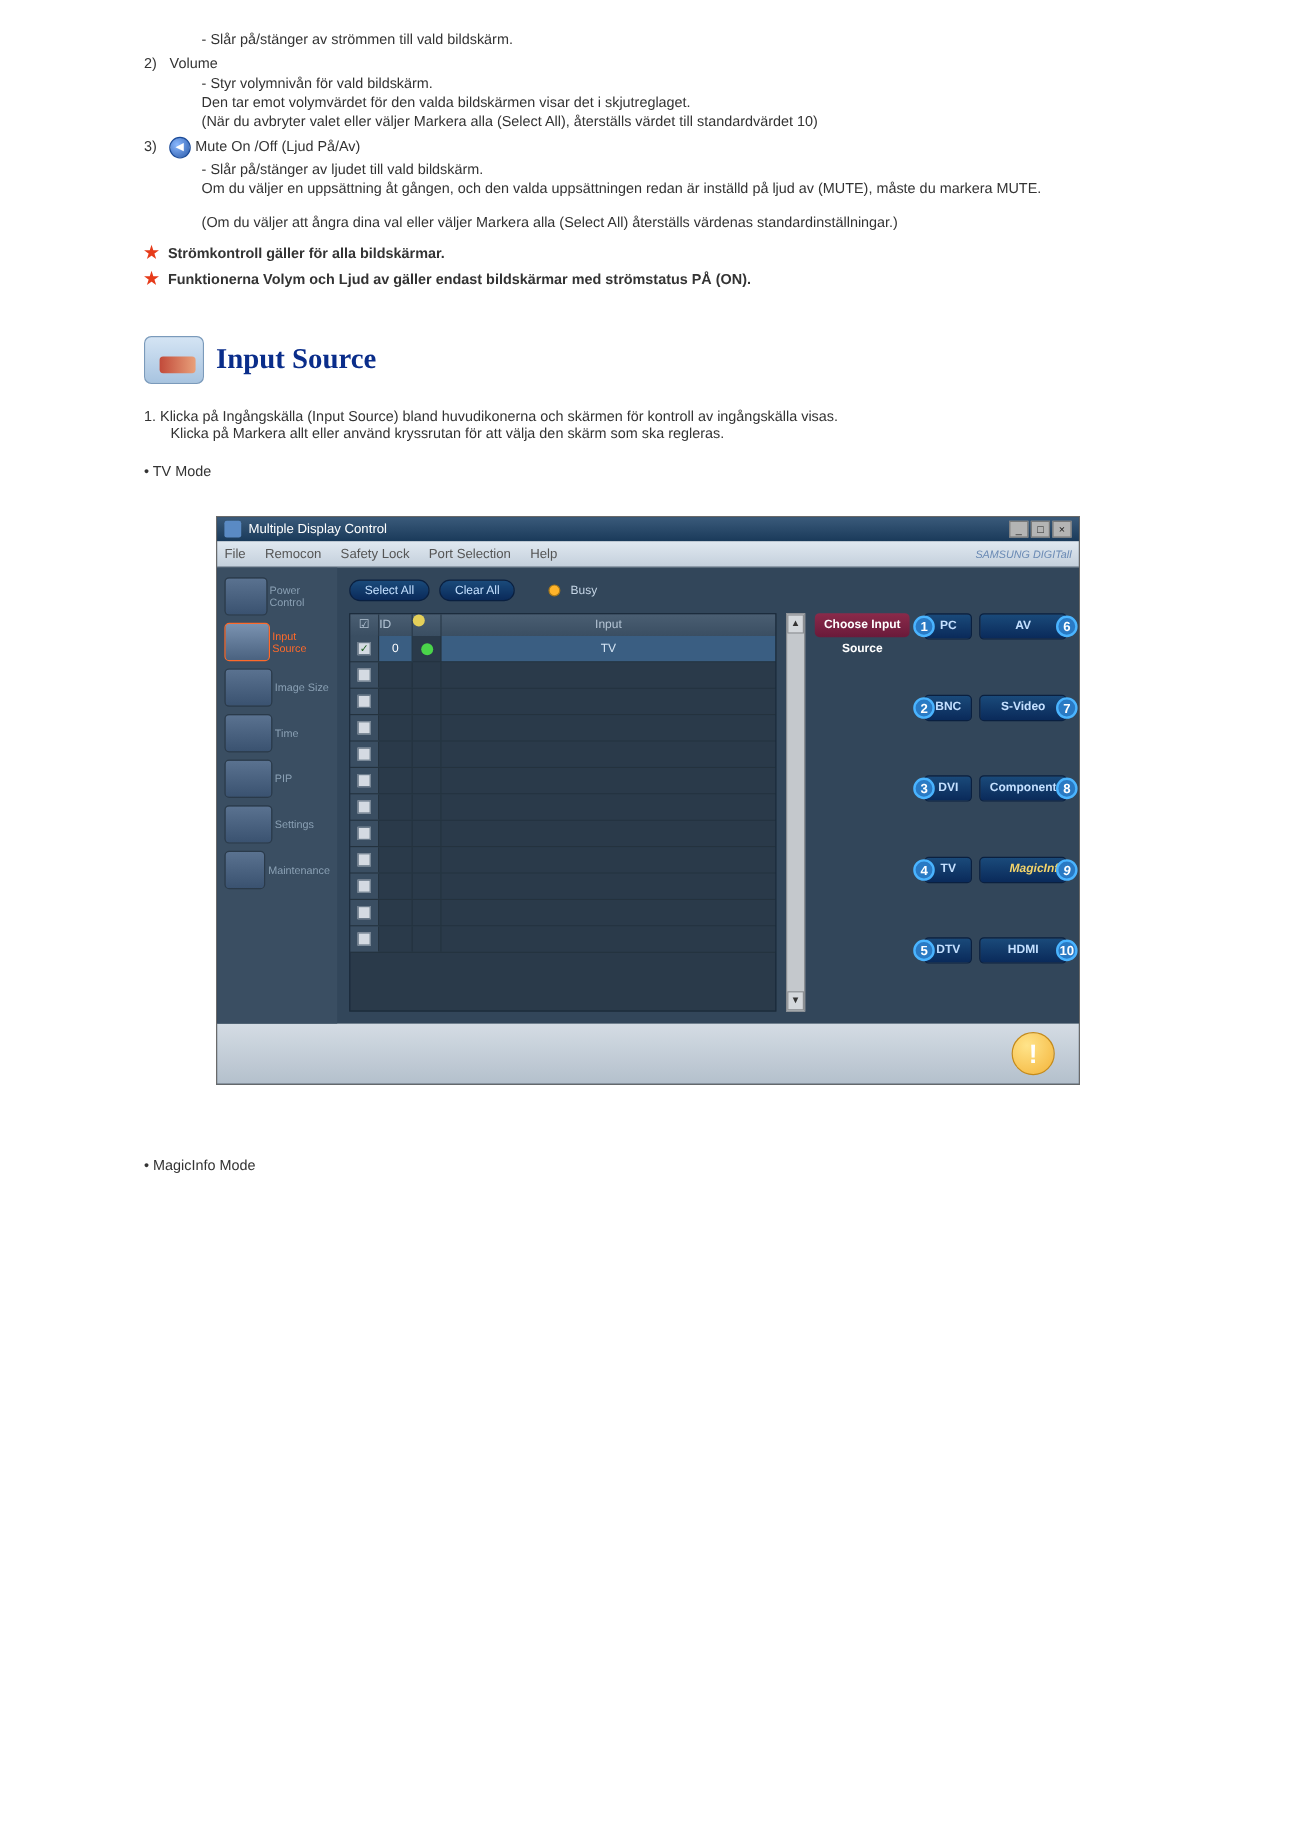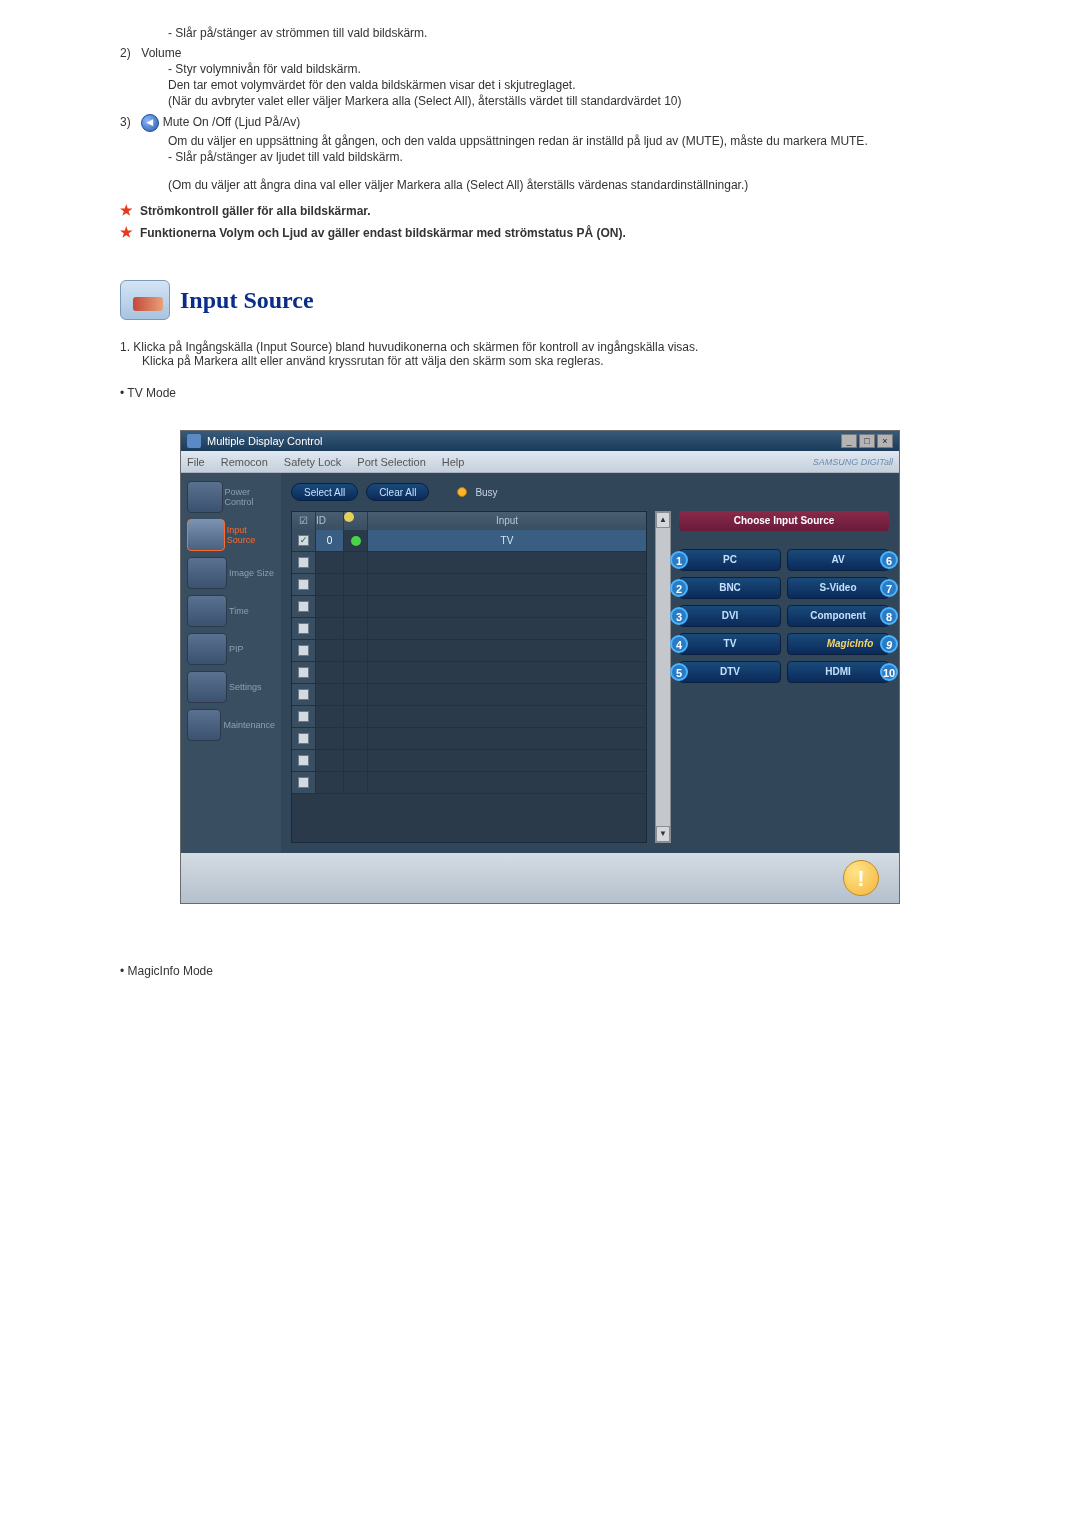--- a/index.html
+++ b/index.html
@@ -221,21 +221,21 @@
       background: #c4c8cc;
       border: 1px solid #8a8e92;
       display: flex;
       flex-direction: column;
     }
     .sb-arrow { height: 16px; background: #d4d8dc; border: 1px solid #8a8e92; font-size: 8px; text-align: center; line-height: 14px; }
     .sb-track { flex: 1; }
     .rightpanel {
       width: 210px;
       display: flex;
-      flex-direction: column;
+      flex-direction: row;
       gap: 6px;
     }
     .rp-header {
       height: 20px;
       background: linear-gradient(#8a2a4a, #6a1a3a);
       border-radius: 4px;
       color: #fff;
       font-size: 10px;
       font-weight: bold;
       text-align: center;
@@ -342,22 +342,22 @@
     <div>Den tar emot volymvärdet för den valda bildskärmen visar det i skjutreglaget.</div>
     <div>(När du avbryter valet eller väljer Markera alla (Select All), återställs värdet till standardvärdet 10)</div>
   </div>
 </div>
 
 <div class="section-item">
   <span class="num">3)</span>
   <span class="mute-icon"></span>
   <span>Mute On /Off (Ljud På/Av)</span>
   <div class="body">
+    <div>- Slår på/stänger av ljudet till vald bildskärm.</div>
     <div>Om du väljer en uppsättning åt gången, och den valda uppsättningen redan är inställd på ljud av (MUTE), måste du markera MUTE.</div>
-    <div>- Slår på/stänger av ljudet till vald bildskärm.</div>
     <div style="height:10px"></div>
     <div>(Om du väljer att ångra dina val eller väljer Markera alla (Select All) återställs värdenas standardinställningar.)</div>
   </div>
 </div>
 
 <div style="margin:10px 0 0 60px">
   <span class="star">★</span>
   <span class="bold">Strömkontroll gäller för alla bildskärmar.</span>
 </div>
 <div style="margin:6px 0 0 60px">

